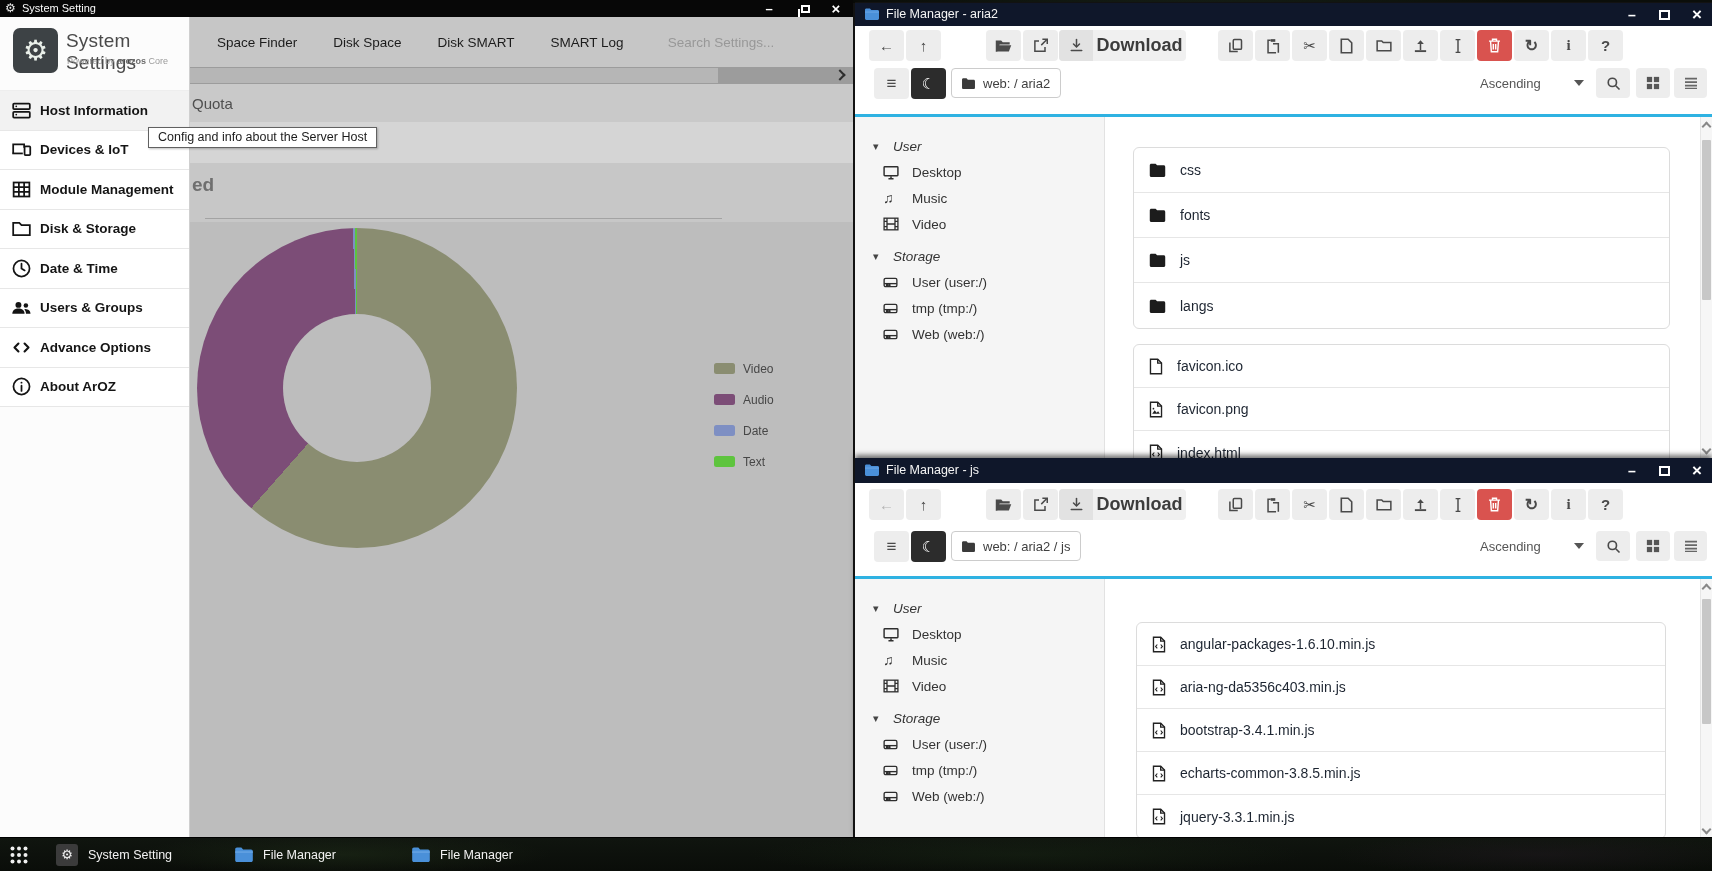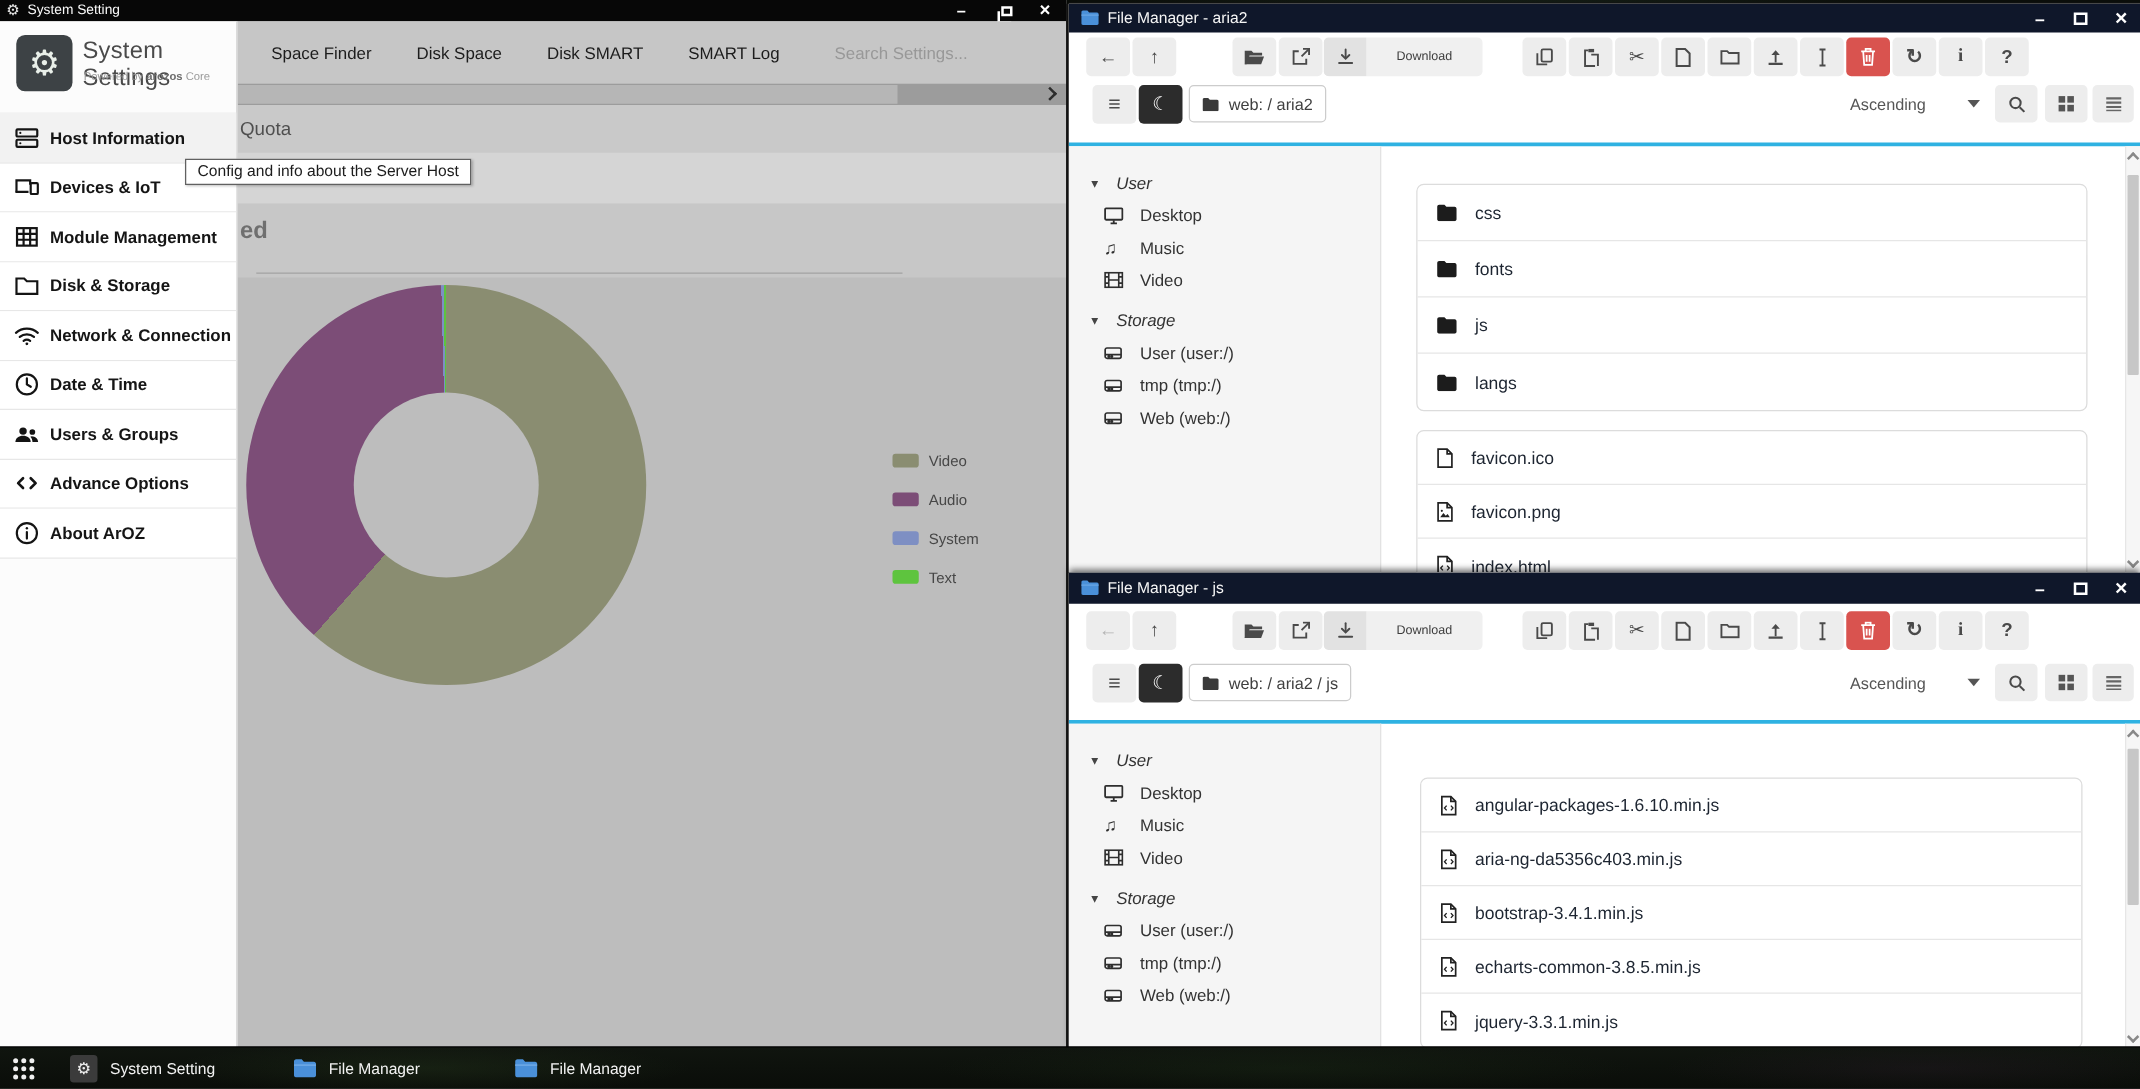--- a/index.html
+++ b/index.html
@@ -75,21 +75,21 @@
   .fm-res { left:797px; width:24px; height:100%; }
   .fm-res .box { width:11px; height:10px; border:2px solid #fff; }
   .fm-close { left:829px; width:26px; font-size:17px; font-weight:bold; height:100%; }
 
   .fm-btn { position:absolute; width:35px; height:31px; border-radius:4px; background:#ededed; color:#4a4a4a; display:flex; align-items:center; justify-content:center; cursor:pointer; font-size:14px; }
   .fm-btn.red { background:#d9534f; color:#fff; }
   .fm-btn.dark { background:#2c2c2c; color:#fff; }
   .glyph { font-size:15px; line-height:1; }
   .dlbtn { position:absolute; width:127px; height:31px; border-radius:4px; background:#f0f0f0; display:flex; cursor:pointer; overflow:hidden; }
   .dlbtn .dlicon { width:34px; background:#e2e2e2; display:flex; align-items:center; justify-content:center; color:#4a4a4a; }
-  .dlbtn .dllb { flex:1; display:flex; align-items:center; justify-content:center; font-size:10px; font-weight:normal; color:#3c3c3c; }
+  .dlbtn .dllb { flex:1; display:flex; align-items:center; justify-content:center; font-size:18px; font-weight:bold; color:#3c3c3c; }
   .crumb { position:absolute; height:30px; background:#fff; border:1px solid #ccc; border-radius:4px; display:flex; align-items:center; padding:0 10px; cursor:pointer; }
   .crumb .ci { color:#3a3a3a; margin-right:8px; display:flex; }
   .crumb .ct { font-size:13px; color:#3f3f3f; white-space:nowrap; }
   .ascbox { position:absolute; width:128px; height:30px; background:#fff; display:flex; align-items:center; padding:0 12px; cursor:pointer; }
   .ascbox .at { font-size:13px; color:#555; flex:1; }
   .ascbox .caret { width:0; height:0; border-left:5px solid transparent; border-right:5px solid transparent; border-top:6px solid #555; }
   .accent { position:absolute; left:0; right:0; height:3px; background:#2fb2e2; }
   .fm-content { position:absolute; left:0; right:0; bottom:0; }
   .fm-side { position:absolute; left:0; top:0; bottom:0; width:250px; background:#f5f5f5; border-right:1px solid #e2e2e2; padding-top:16px; }
   .tree-row { height:26px; display:flex; align-items:center; cursor:pointer; }
@@ -167,21 +167,21 @@
         <div class="legend-row">
           <span class="sw" style="background: rgb(138, 141, 113);"></span>
           <span class="lb">Video</span>
         </div>
         <div class="legend-row">
           <span class="sw" style="background: rgb(124, 77, 119);"></span>
           <span class="lb">Audio</span>
         </div>
         <div class="legend-row">
           <span class="sw" style="background: rgb(126, 143, 195);"></span>
-          <span class="lb">System</span>
+          <span class="lb">Date</span>
         </div>
         <div class="legend-row">
           <span class="sw" style="background: rgb(94, 196, 62);"></span>
           <span class="lb">Text</span>
         </div>
       </div>
   </div>
 
   <div class="ss-side">
     <div class="ss-logo">
@@ -220,31 +220,20 @@
           </span>
         <span class="lb">Module Management</span>
       </div>
       <div class="ss-item">
         <span class="ic">
             <svg width="21" height="21" viewBox="0 0 24 24" fill="none" stroke="currentColor" stroke-width="2">
               <path d="M2.5 19.5v-14h7l2.5 2.5h9.5v11.5z"></path>
             </svg>
           </span>
         <span class="lb">Disk &amp; Storage</span>
-      </div>
-      <div class="ss-item">
-        <span class="ic">
-            <svg width="21" height="21" viewBox="0 0 24 24" fill="none" stroke="currentColor" stroke-width="2" stroke-linecap="round">
-              <path d="M2 9.5a15 15 0 0 1 20 0"></path>
-              <path d="M5.5 13.2a10 10 0 0 1 13 0"></path>
-              <path d="M9 16.8a5 5 0 0 1 6 0"></path>
-              <circle cx="12" cy="19.5" r="1.3" fill="currentColor" stroke="none"></circle>
-            </svg>
-          </span>
-        <span class="lb">Network &amp; Connection</span>
       </div>
       <div class="ss-item">
         <span class="ic">
             <svg width="21" height="21" viewBox="0 0 24 24" fill="none" stroke="currentColor" stroke-width="2" stroke-linecap="round">
               <circle cx="12" cy="12" r="9.2"></circle>
               <path d="M12 6.5V12l3.6 2.2"></path>
             </svg>
           </span>
         <span class="lb">Date &amp; Time</span>
       </div>

